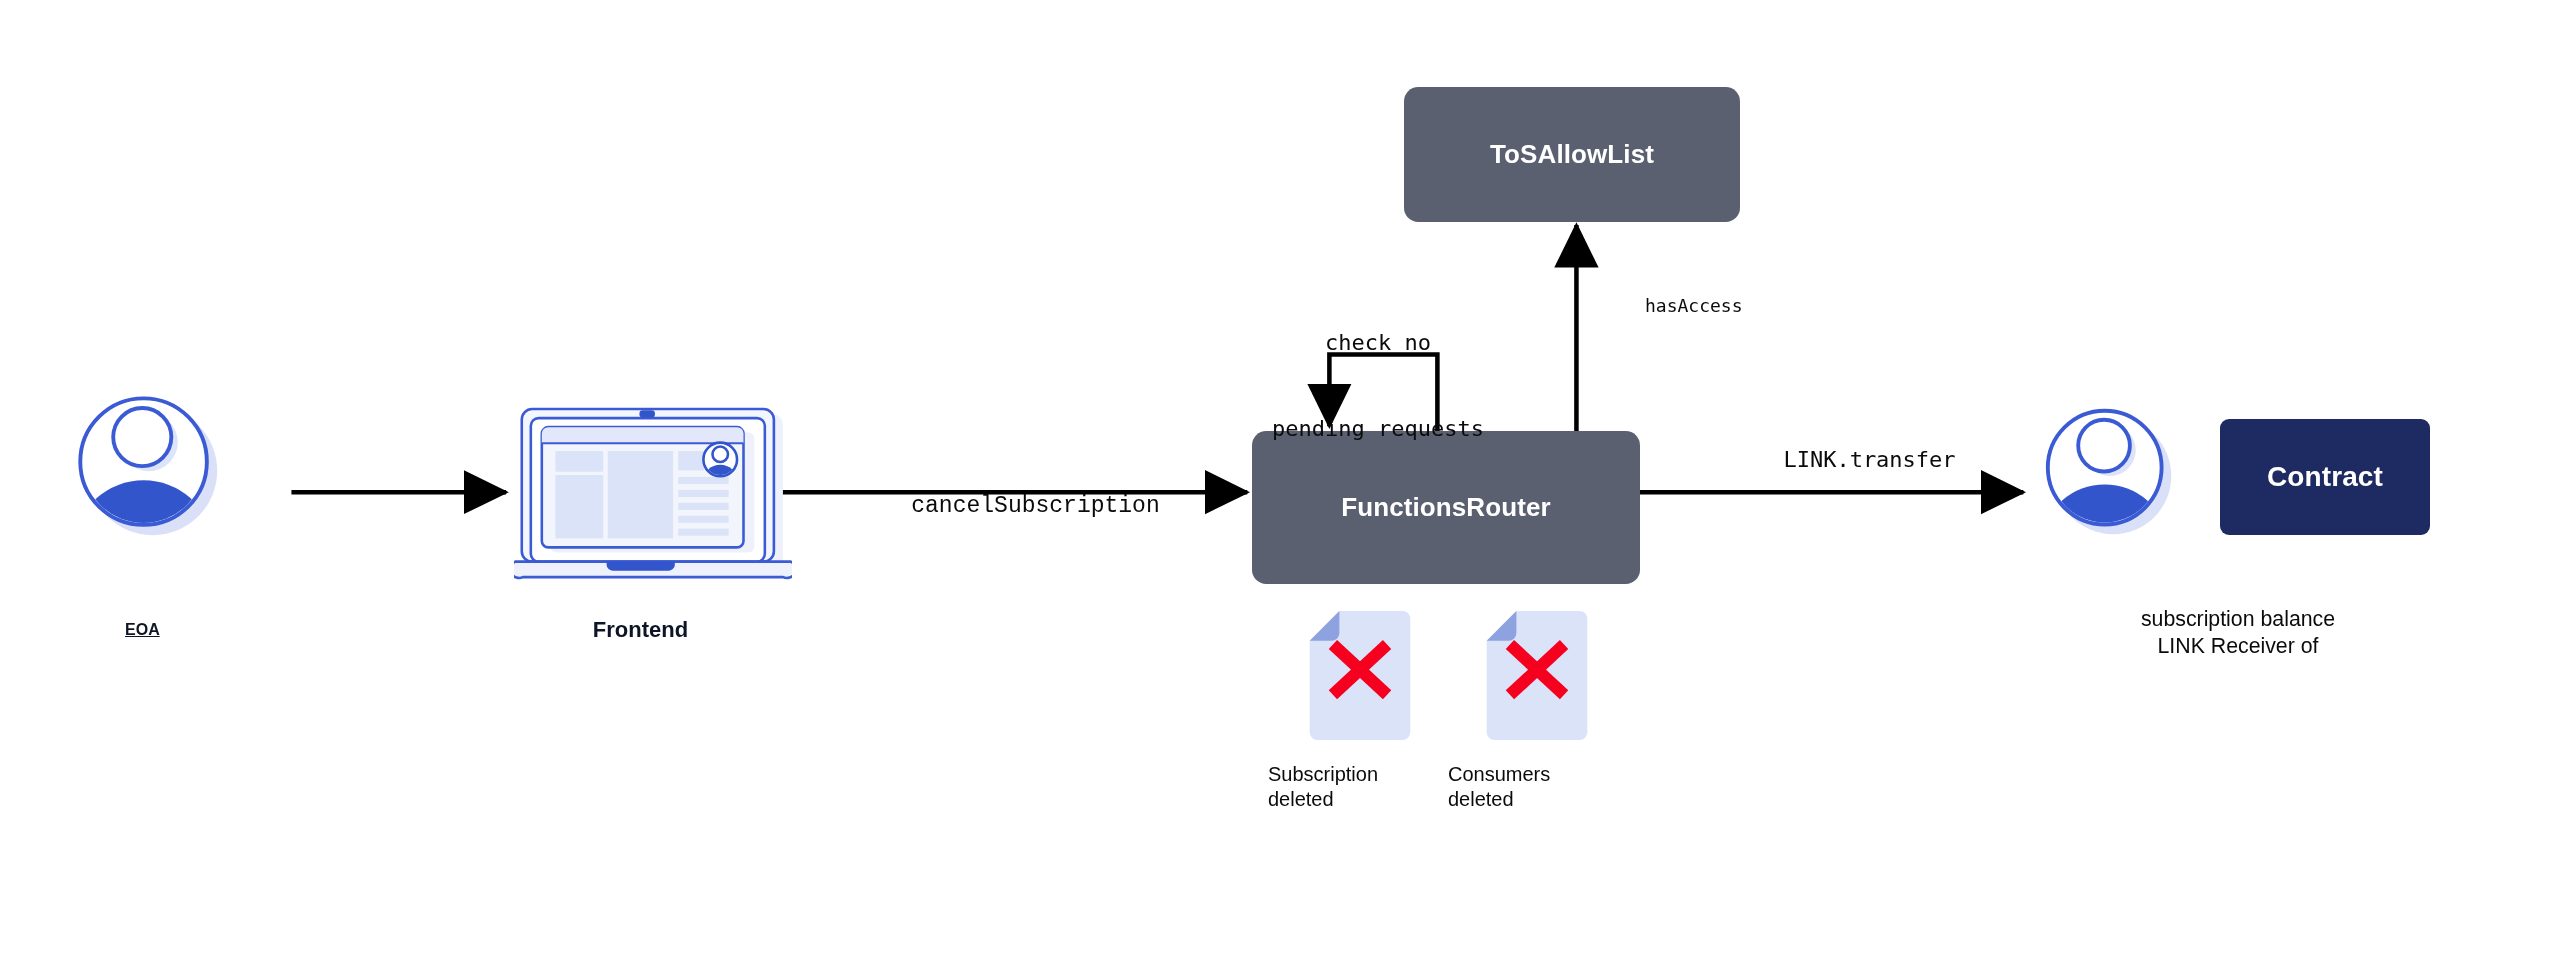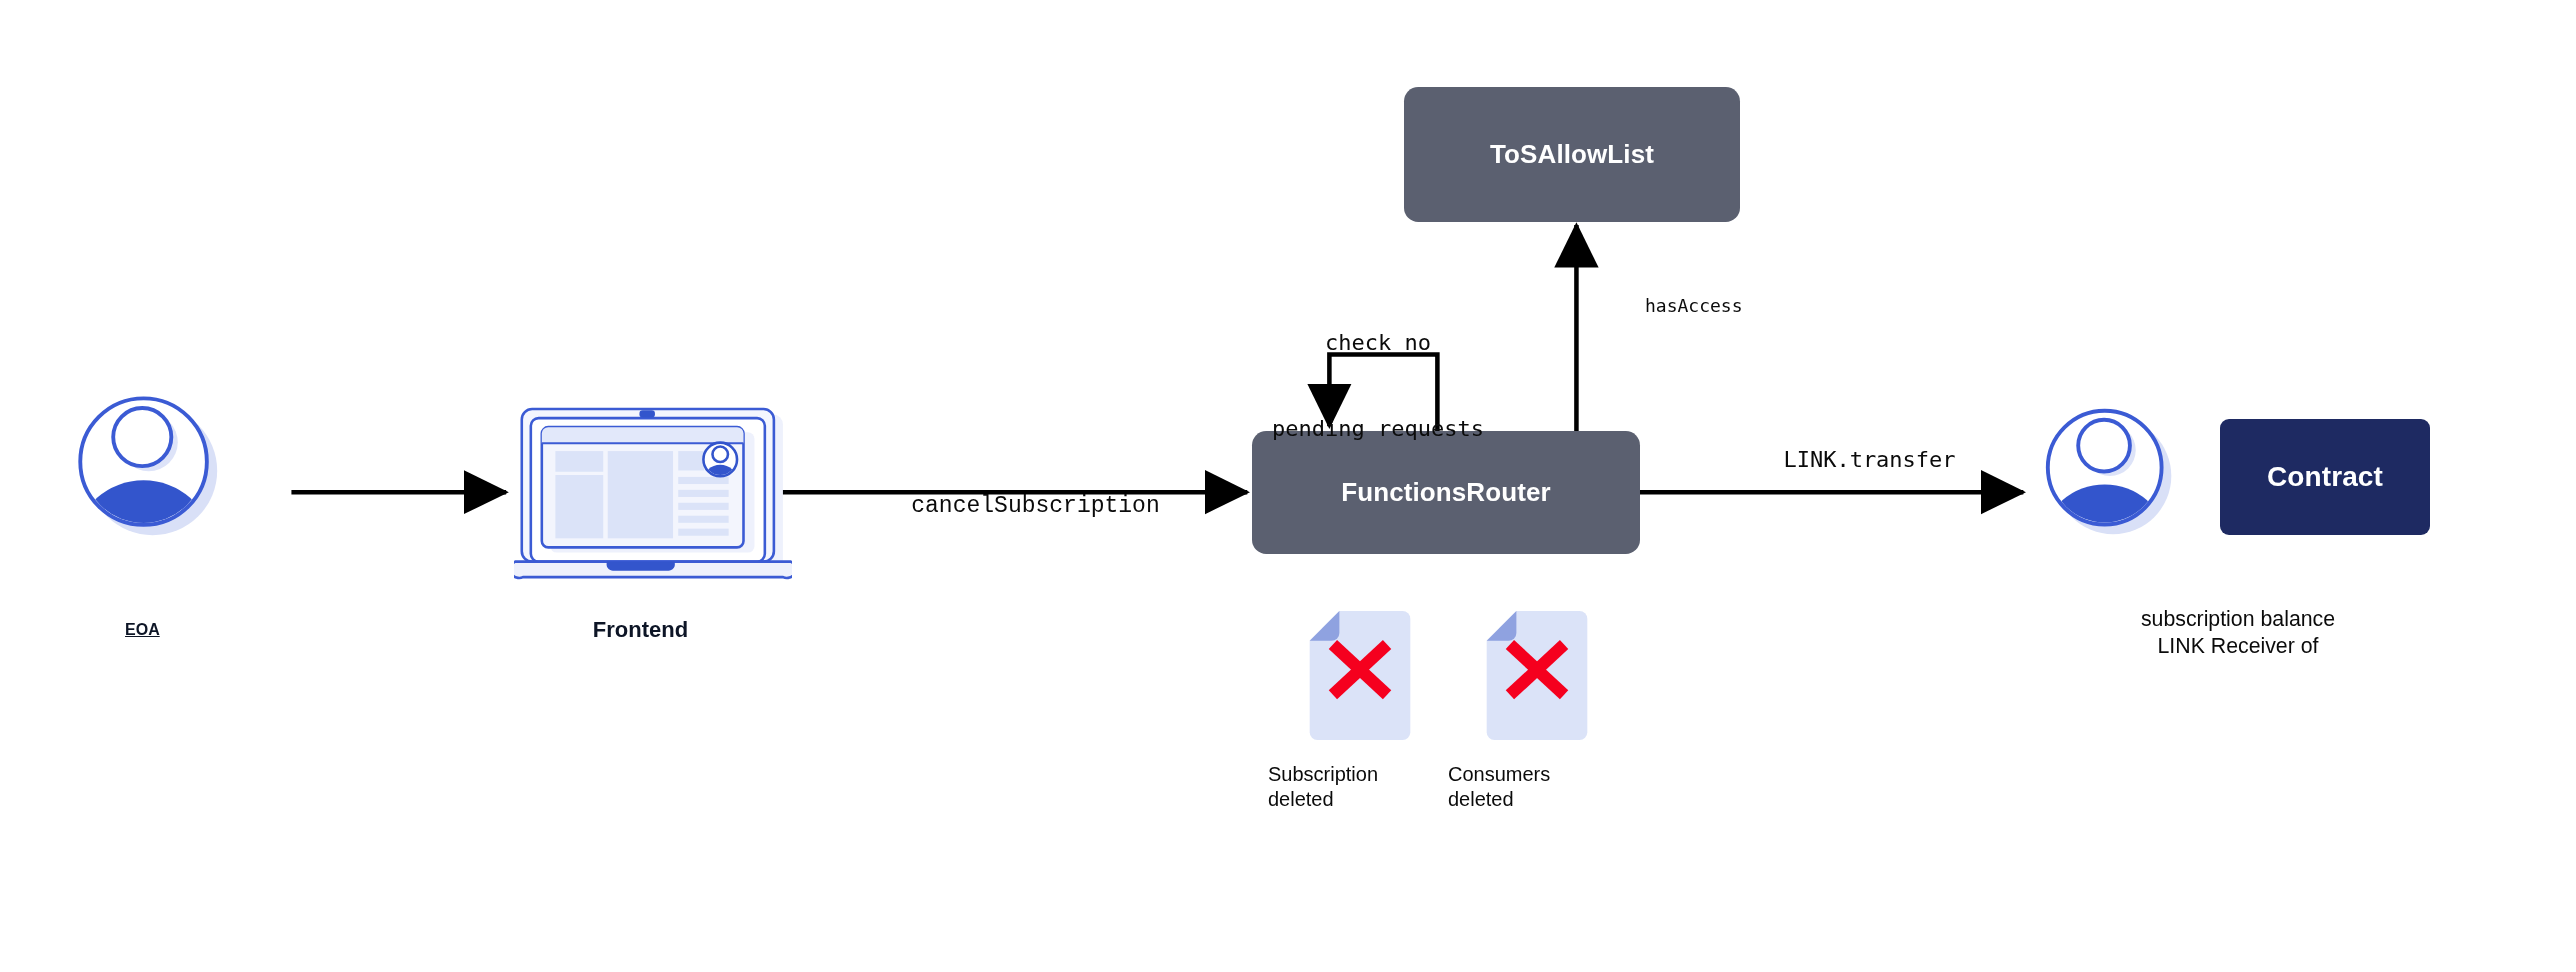--- a/index.html
+++ b/index.html
@@ -158,21 +158,21 @@
 
     <path d="M2,250 h426 a12,12 0 0 1 -12,24 h-402 a12,12 0 0 1 -12,-24 z" fill="#eef1fc" stroke="#3b5bd4" stroke-width="4"></path>
     <path d="M144,250 h104 a10,10 0 0 1 -10,14 h-84 a10,10 0 0 1 -10,-14 z" fill="#3355cc"></path>
   </svg>
   <div class="node-label" style="left:537px; top:617px; width:207px; font-size:22px;">Frontend</div>
 
   <div class="node-box box-slate" style="left:1404px; top:87px; width:336px; height:135px; font-size:26px;">
     <span>ToSAllowList</span>
   </div>
 
-  <div class="node-box box-slate" style="left:1252px; top:431px; width:388px; height:123px; font-size:26px;">
+  <div class="node-box box-slate" style="left:1252px; top:431px; width:388px; height:153px; font-size:26px;">
     <span>FunctionsRouter</span>
   </div>
 
   <div class="edge-label serifmono" style="left:835px; top:444px; width:401px; font-size:23px;">cancelSubscription</div>
 
   <div class="edge-label" style="left:1695px; top:446px; width:349px; font-size:22px;">LINK.transfer</div>
 
   <div class="edge-label" style="left:1598px; top:294px; width:246px; font-size:18px; text-align:left;margin-left:47px;">hasAccess</div>
 
   <div class="edge-label" style="left:1242px; top:272px; width:272px; font-size:22px;">

